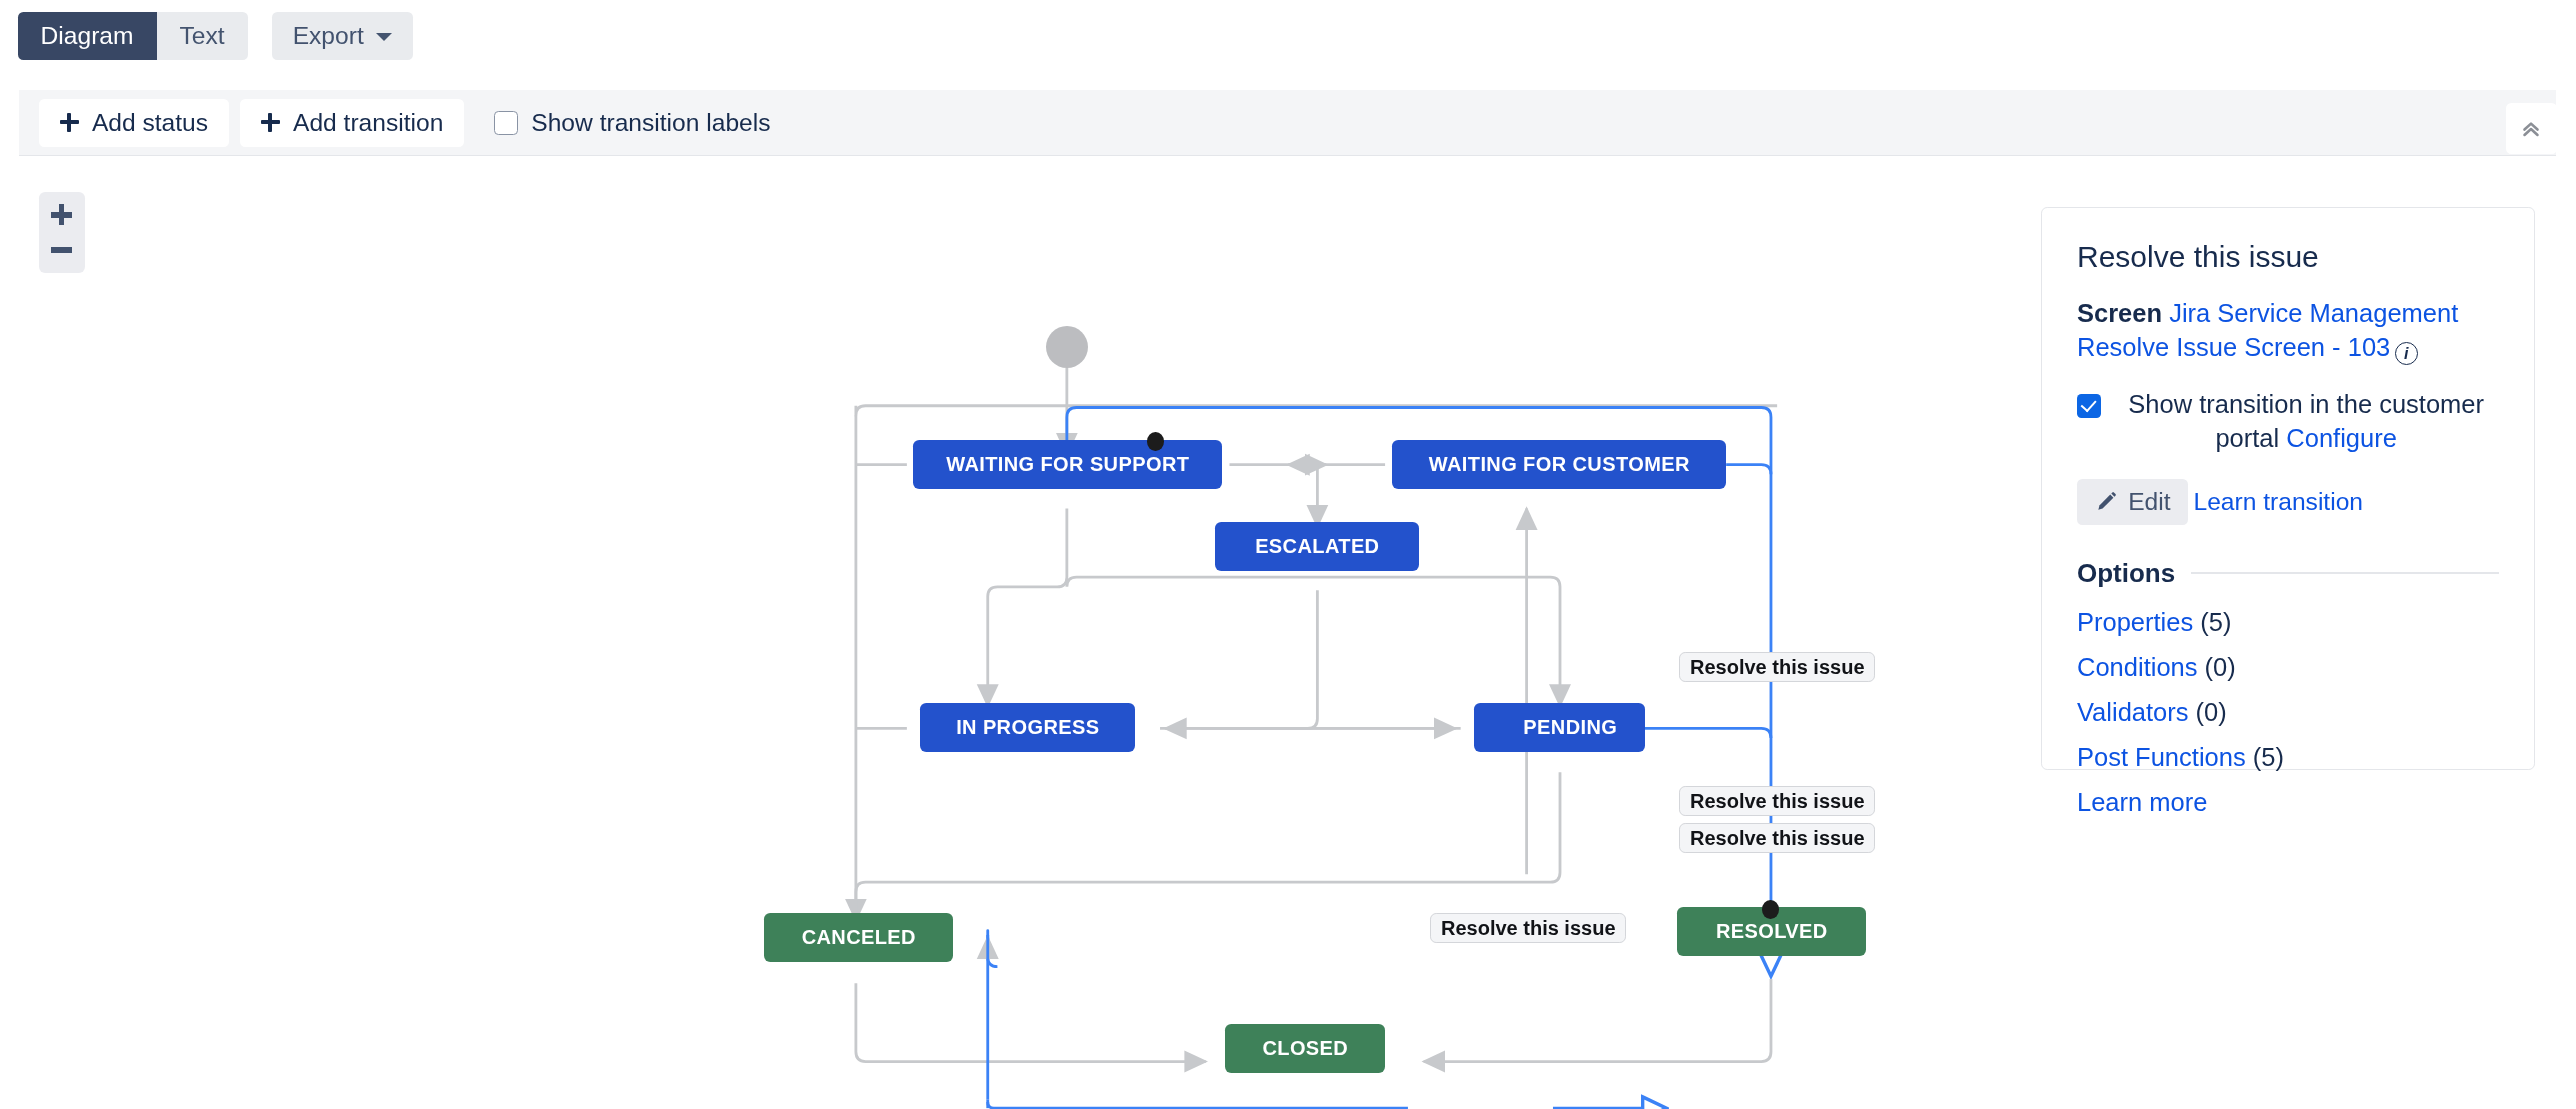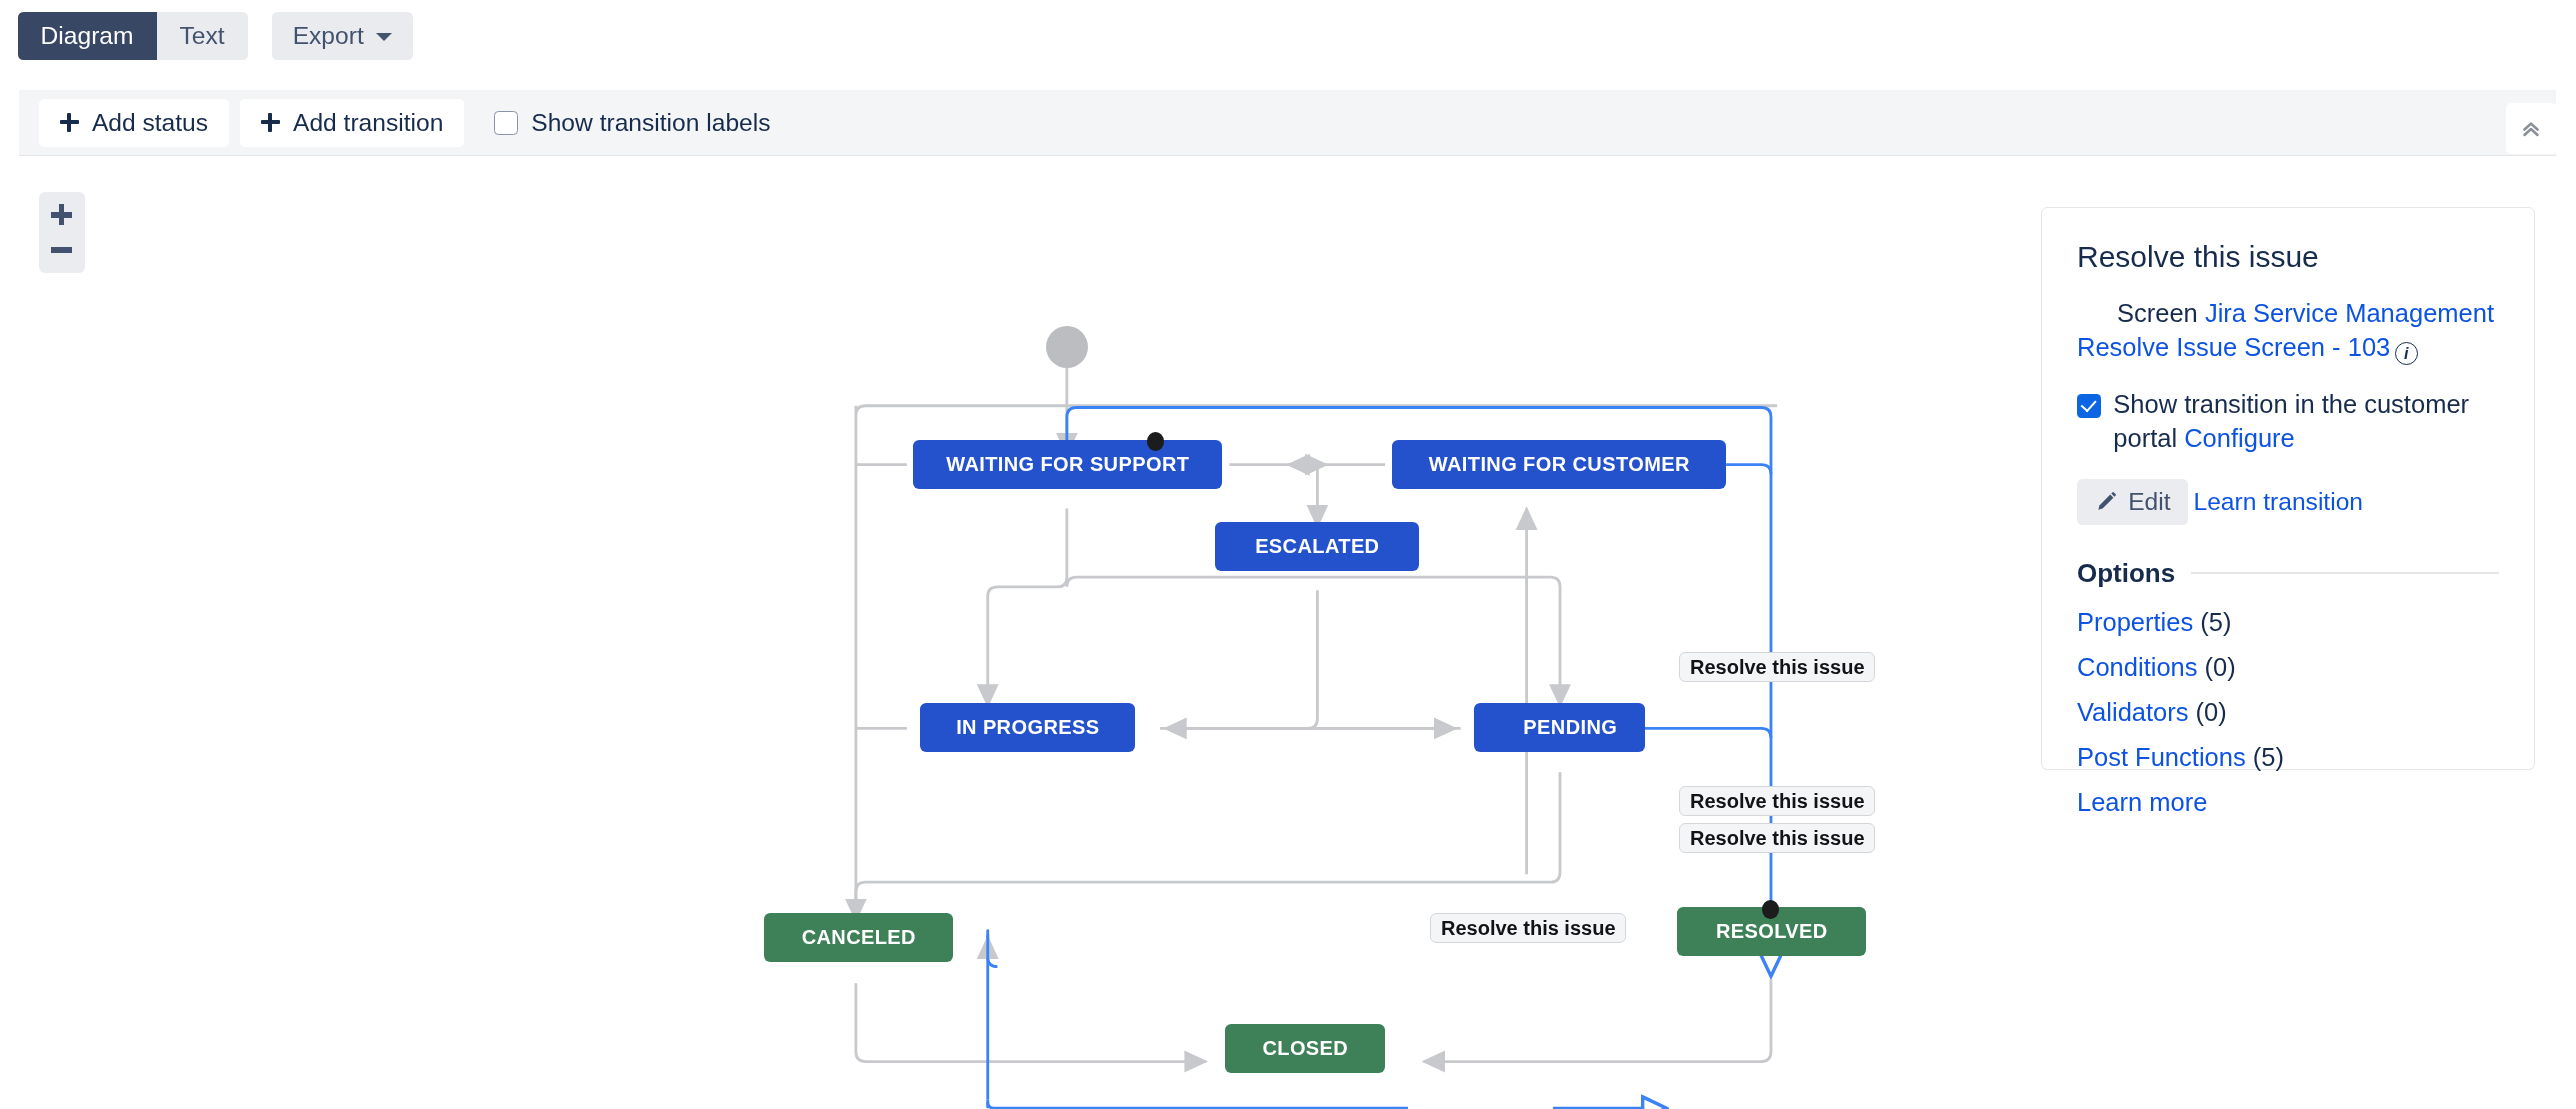--- a/index.html
+++ b/index.html
@@ -131,29 +131,29 @@
   #panel {
     position: absolute; left: 2041px; top: 207px;
     width: 494px; height: 563px;
     background: #ffffff; border: 1.8px solid #e4e6ea; border-radius: 6.2px;
     padding: 32px 35px; z-index: 10;
   }
   #panel h2 {
     margin: 0 0 23px 0; font-size: 30px; font-weight: 500; color: #172b4d;
   }
   .screenline { font-size: 25.5px; line-height: 1.32; color: #172b4d; margin-bottom: 23px; }
-  .screenline b { font-weight: normal; margin-left: 40px; }
+  .screenline b { font-weight: bold; }
   .lnk { color: #0c53e2; text-decoration: none; cursor: pointer; }
   .infoi {
     display: inline-flex; align-items: center; justify-content: center;
     width: 23px; height: 23px; border: 1.8px solid #172b4d; border-radius: 50%;
     font-size: 16px; font-weight: bold; color: #172b4d; font-style: italic;
     vertical-align: -3.5px; margin-left: 4.4px; cursor: pointer;
   }
-  .pcbrow { display: flex; gap: 12.3px; margin-bottom: 23px; }
+  .pcbrow { display: flex; gap: 12.3px; margin-bottom: 23px; text-align: center; }
   .cbox-on {
     width: 24px; height: 24px; border-radius: 4.4px; background: #0c66e4;
     flex: none; margin-top: 5.3px; position: relative; cursor: pointer;
   }
   .cbox-on::after {
     content: ""; position: absolute; left: 7px; top: 3.5px;
     width: 7px; height: 12.3px; border: solid #ffffff;
     border-width: 0 2.6px 2.6px 0; transform: rotate(42deg);
   }
   .pcbtext { font-size: 25.5px; line-height: 1.32; color: #172b4d; }

